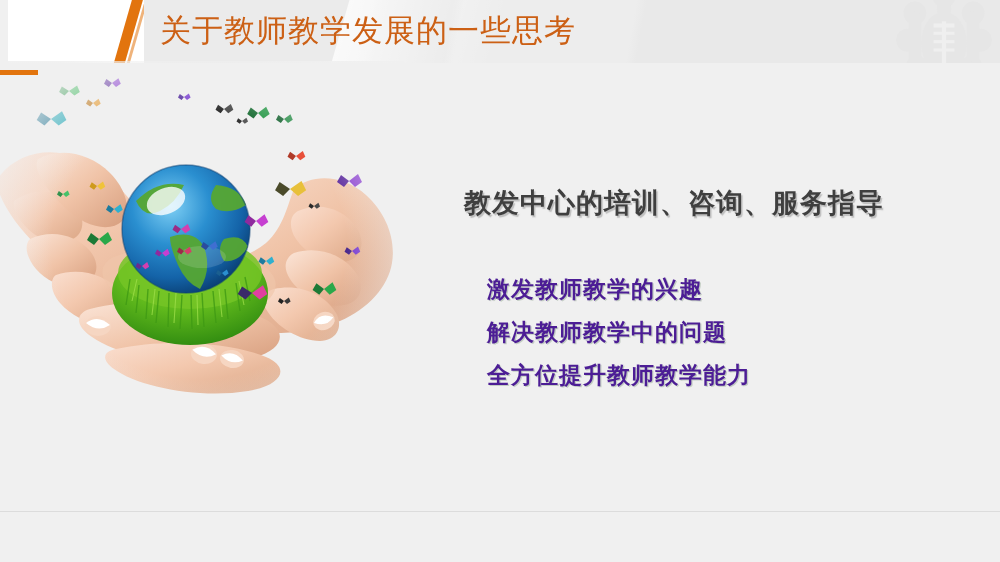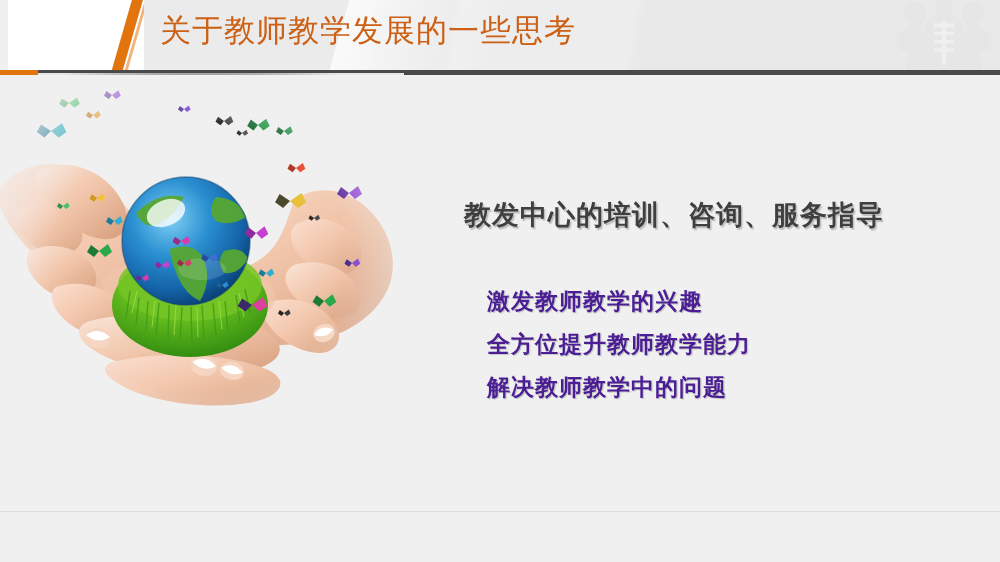--- a/index.html
+++ b/index.html
@@ -99,21 +99,21 @@
     position: absolute;
     left: 0; top: 70px;
     width: 38px; height: 5px;
     background: #e2740e;
     z-index: 3;
   }
 
   
   .body-area {
     position: absolute;
-    left: 0; top: 75px;
+    left: 0; top: 63px;
     width: 1000px; height: 437px;
     background: #f0f0f0;
   }
 
   
   .photo {
     position: absolute;
     left: -6px; top: -2px;
     width: 410px; height: 370px;
   }
@@ -512,22 +512,22 @@
           </g>
       </g>
 
       <rect x="0" y="0" width="410" height="370" fill="url(#vign)"></rect>
     </svg>
 
     <div class="heading">教发中心的培训、咨询、服务指导</div>
 
     <div class="bullets">
       <div class="bullet-line">激发教师教学的兴趣</div>
+      <div class="bullet-line">解决教师教学中的问题</div>
       <div class="bullet-line">全方位提升教师教学能力</div>
-      <div class="bullet-line">解决教师教学中的问题</div>
     </div>
   </div>
 
   <div class="footer-divider"></div>
   <div class="footer">
     
 
     
 
     

